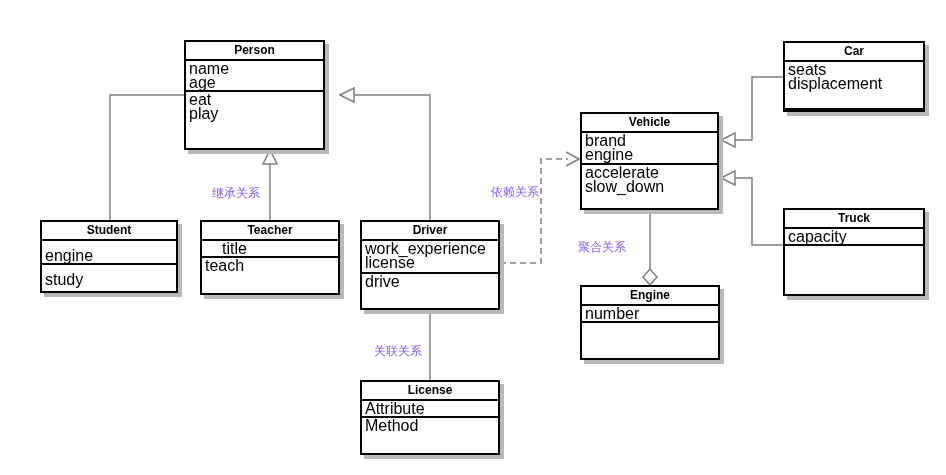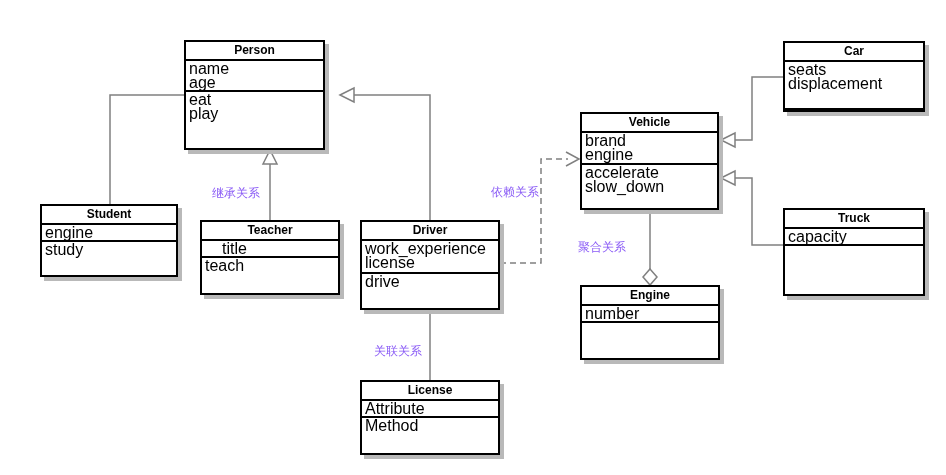--- a/index.html
+++ b/index.html
@@ -92,21 +92,21 @@
     <div class="uml-attrs" style="height:31px;">
       <div class="uml-line">name</div>
       <div class="uml-line">age</div>
     </div>
     <div class="uml-methods">
       <div class="uml-line">eat</div>
       <div class="uml-line">play</div>
     </div>
   </div>
 
-  <div class="uml-box" style="left:40px;top:204px;width:138px;height:73px;">
+  <div class="uml-box" style="left:40px;top:220px;width:138px;height:73px;gap:7px;">
     <div class="uml-title">Student</div>
     <div class="uml-attrs" style="height:17px;">
       <div class="uml-line">engine</div>
     </div>
     <div class="uml-methods">
       <div class="uml-line">study</div>
     </div>
   </div>
 
   <div class="uml-box" style="left:200px;top:220px;width:140px;height:75px;">

